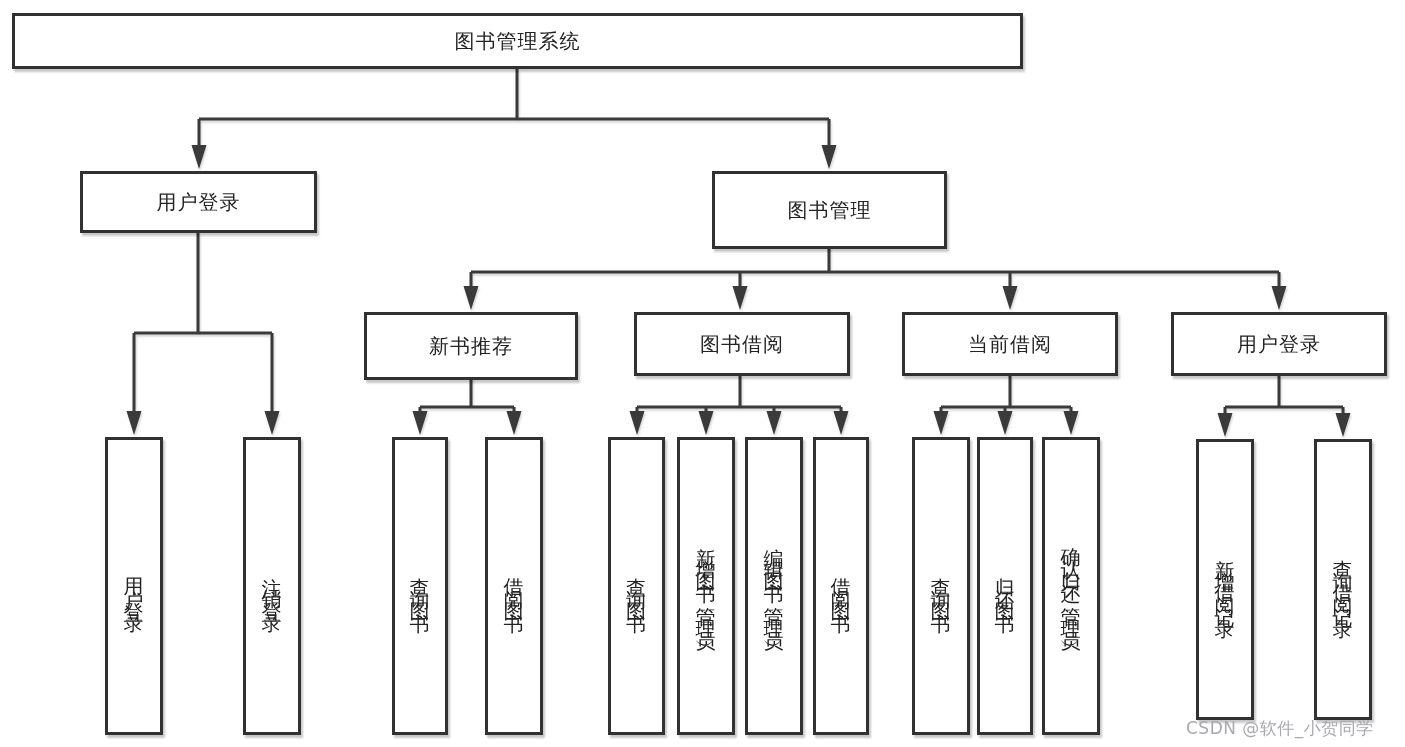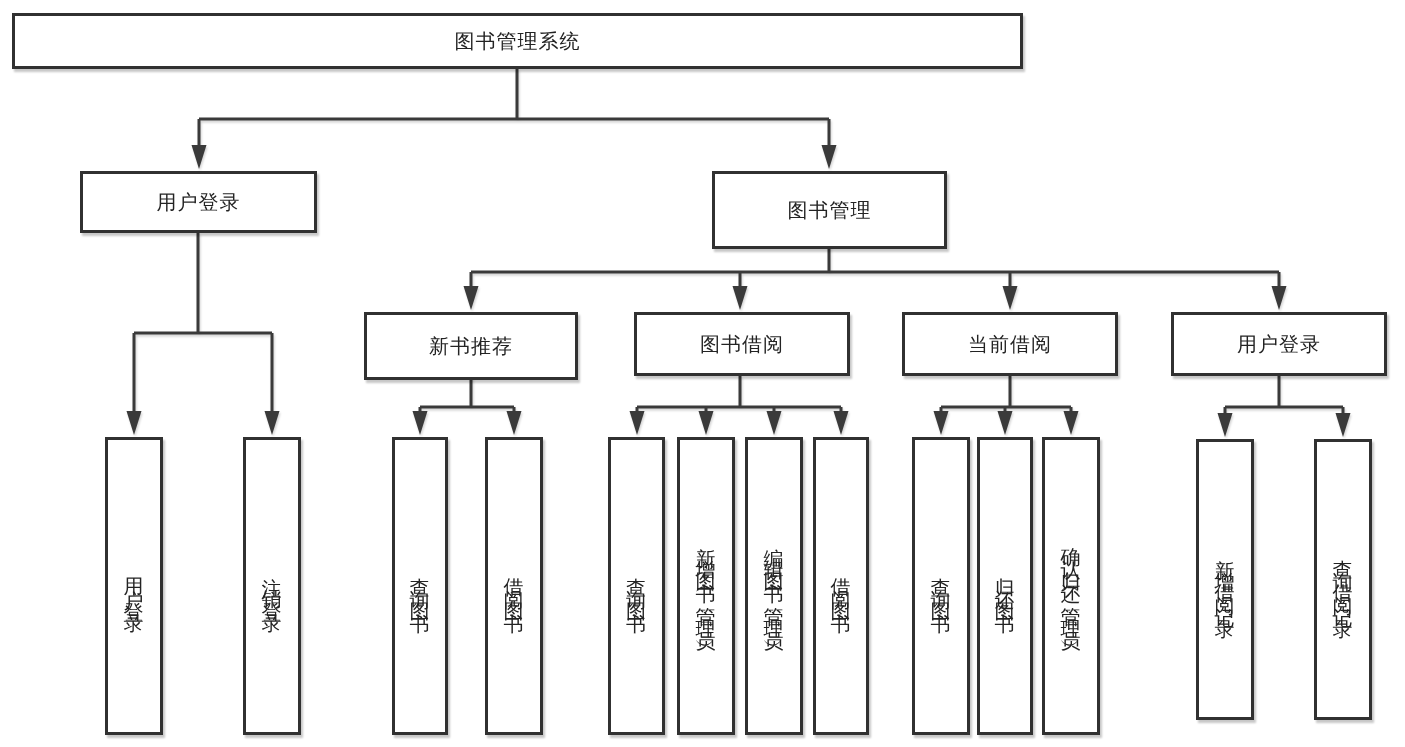--- a/index.html
+++ b/index.html
@@ -204,14 +204,15 @@
     <span class="vtext">确认归还（管理员）</span>
   </div>
 
   <div class="node" style="left:1196px;top:439px;width:58px;height:281px;">
     <span class="vtext">新增借阅记录</span>
   </div>
   <div class="node" style="left:1314px;top:439px;width:58px;height:281px;">
     <span class="vtext">查询借阅记录</span>
   </div>
 
+  <div class="watermark">CSDN @软件_小贺同学</div>
 
 </div>
 
 </body></html>

